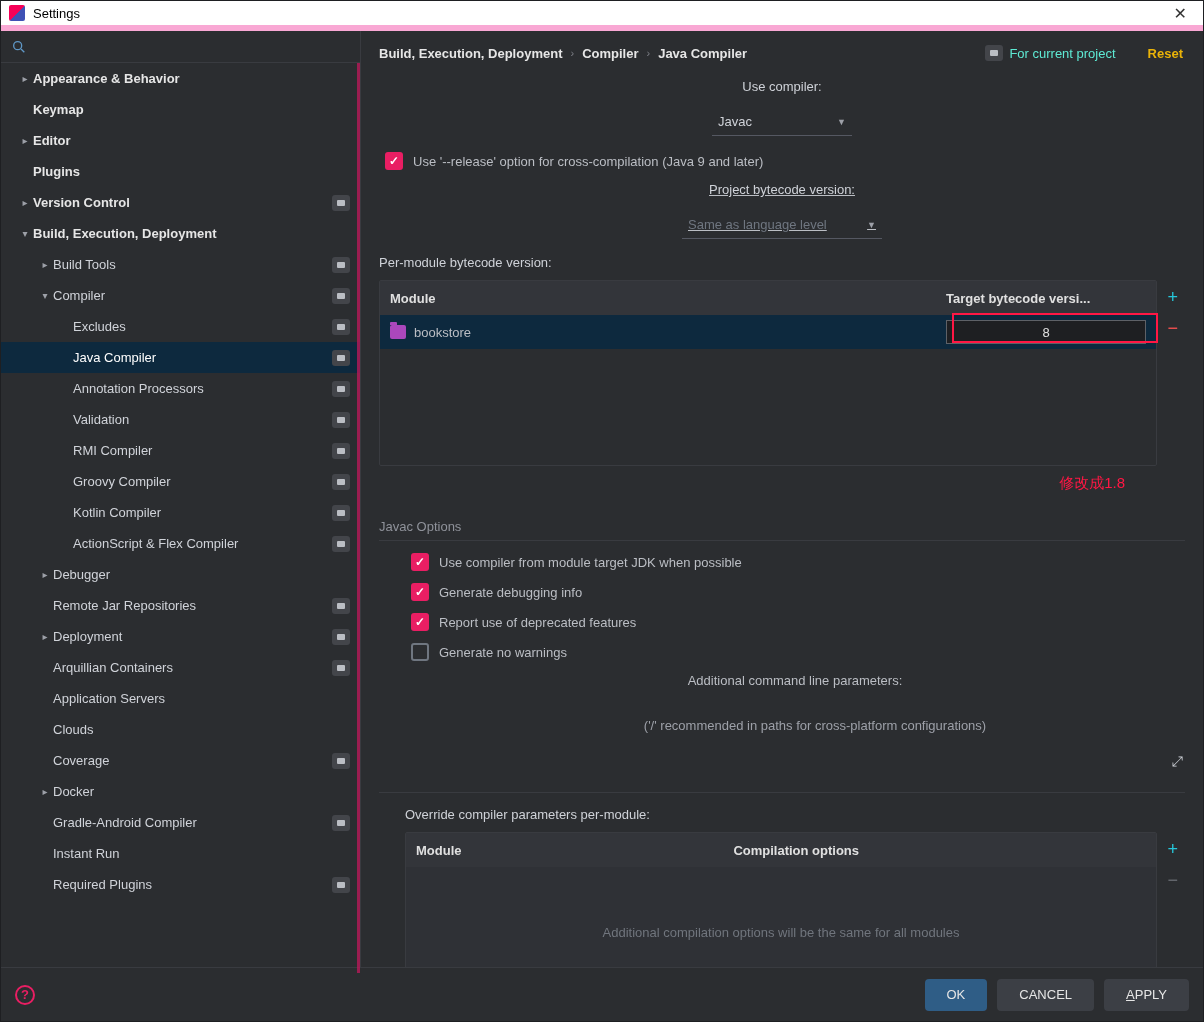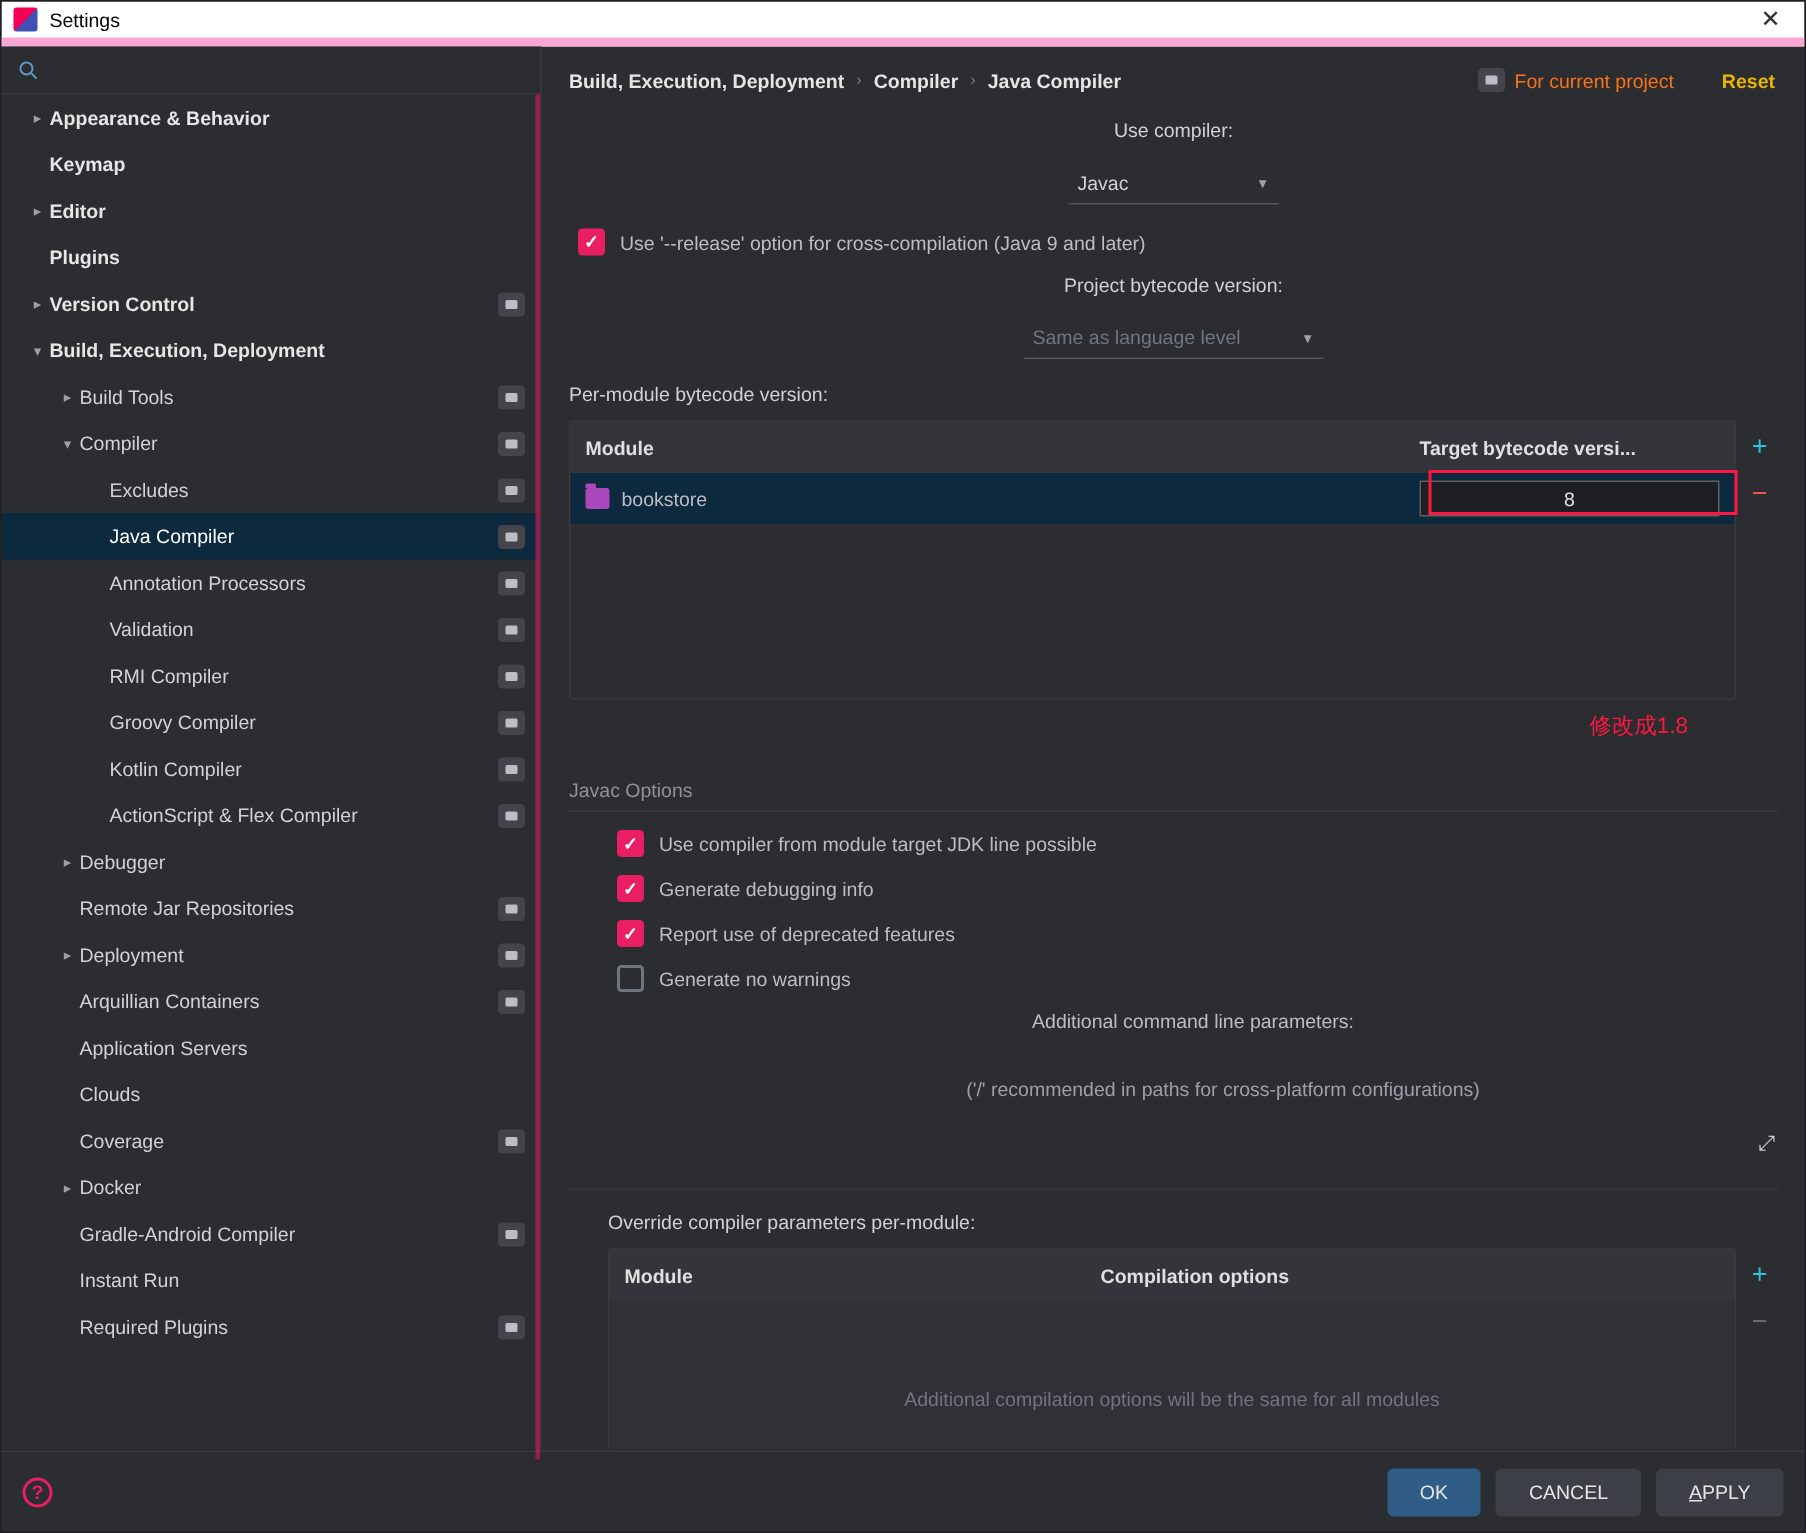--- a/index.html
+++ b/index.html
@@ -113,21 +113,21 @@
     display: flex;
     align-items: center;
     gap: 8px;
     margin-bottom: 18px;
   }
   .breadcrumb-row .crumb { color: #e6e6e6; font-weight: 600; }
   .breadcrumb-row .sep { color: #7b7e85; font-size: 11px; }
   .breadcrumb-row .scope {
     margin-left: auto;
     display:flex;align-items:center;gap:6px;
-    color:#f97316;
+    color:#5eead4;
   }
   .breadcrumb-row .reset {
     color: #eab308;
     font-weight: 600;
     margin-left: 24px;
     margin-right: 2px;
   }
   .form-row {
     display: flex;
     align-items:center;
@@ -511,21 +511,21 @@
         <span class="val">Javac</span>
         <span class="arrow-dn">▼</span>
       </div>
     </div>
 
     <div class="checkbox-row">
       <span class="checkbox checked"></span>
       <span>Use '--release' option for cross-compilation (Java 9 and later)</span>
     </div>
 
-    <div class="form-row" style="margin-top:12px;">
+    <div class="form-row" style="margin-top:12px;text-decoration:underline;">
       <span class="form-label">Project bytecode version:</span>
       <div class="select-like placeholder" style="min-width:200px;">
         <span class="val">Same as language level</span>
         <span class="arrow-dn">▼</span>
       </div>
     </div>
 
     <div class="section-label">Per-module bytecode version:</div>
 
     <div class="table" style="margin-right:28px;">
@@ -548,21 +548,21 @@
         <span class="minus">−</span>
       </div>
     </div>
     <div class="annotation">修改成1.8</div>
 
     <div class="fieldset-title">Javac Options</div>
 
     <div style="padding:12px 0 0 26px;">
       <div class="checkbox-row">
         <span class="checkbox checked"></span>
-        <span>Use compiler from module target JDK line possible</span>
+        <span>Use compiler from module target JDK when possible</span>
       </div>
       <div class="checkbox-row">
         <span class="checkbox checked"></span>
         <span>Generate debugging info</span>
       </div>
       <div class="checkbox-row">
         <span class="checkbox checked"></span>
         <span>Report use of deprecated features</span>
       </div>
       <div class="checkbox-row">

